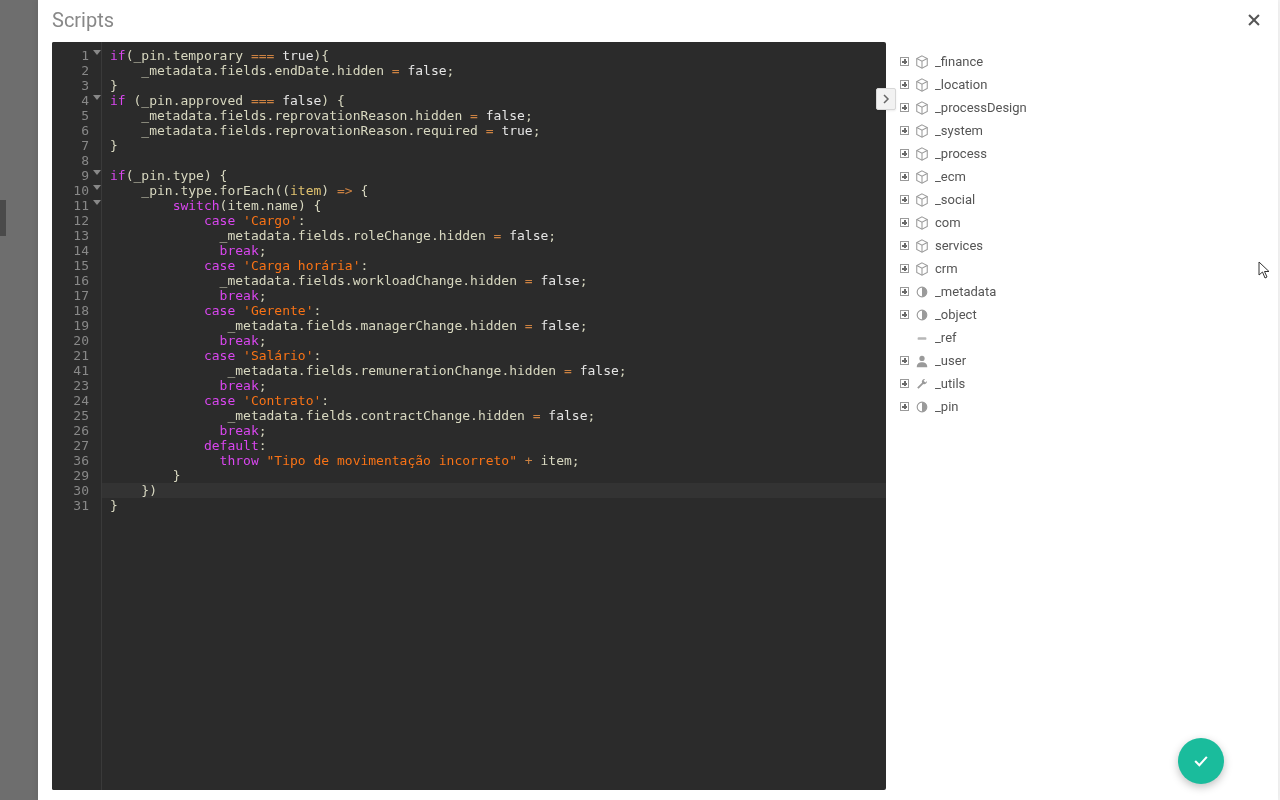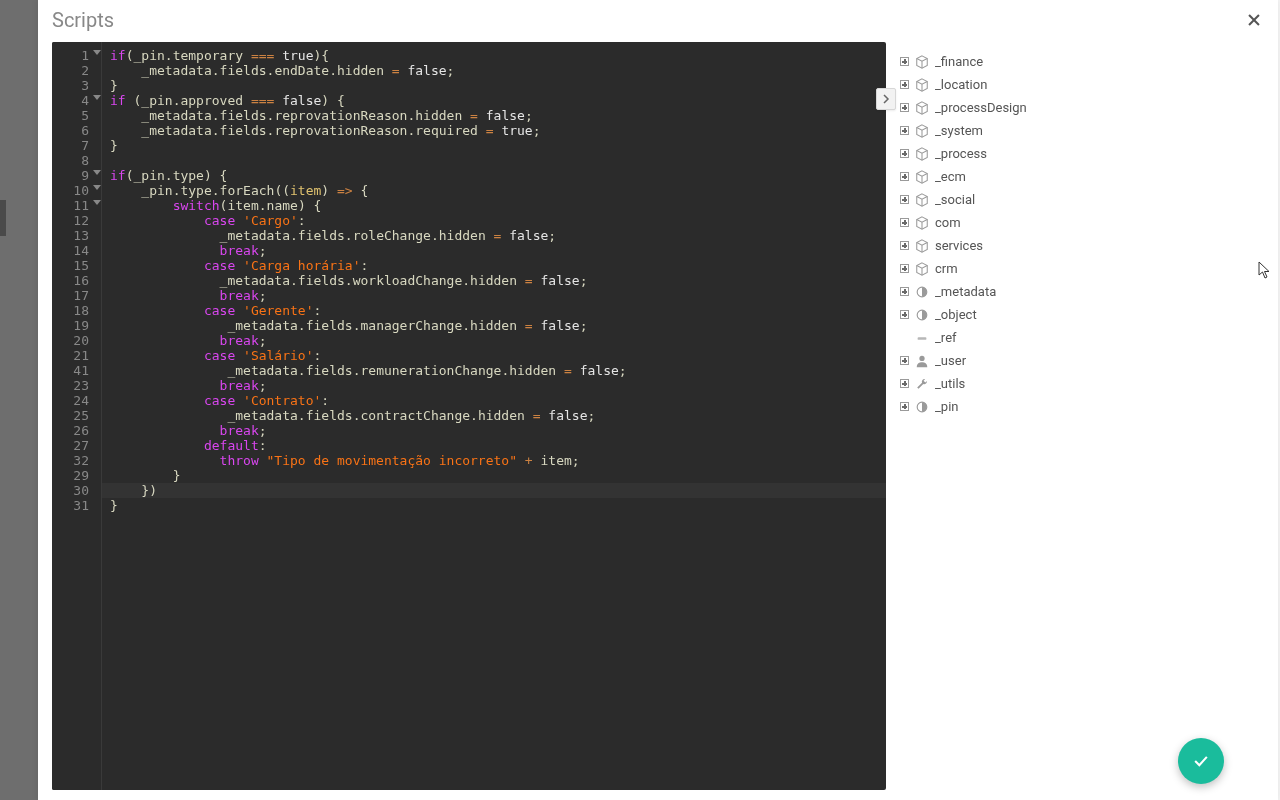--- a/index.html
+++ b/index.html
@@ -242,21 +242,21 @@
             <div class="ln">18</div>
             <div class="ln">19</div>
             <div class="ln">20</div>
             <div class="ln">21</div>
             <div class="ln">41</div>
             <div class="ln">23</div>
             <div class="ln">24</div>
             <div class="ln">25</div>
             <div class="ln">26</div>
             <div class="ln">27</div>
-            <div class="ln">32</div>
+            <div class="ln">36</div>
             <div class="ln">29</div>
             <div class="ln">30</div>
             <div class="ln">31</div>
           </div>
         <div class="code-area" id="code"><div class="code-line"><span class="kw">if</span><span class="punct">(</span><span class="id">_pin</span><span class="punct">.</span><span class="id">temporary</span> <span class="op">===</span> <span class="bool">true</span><span class="punct">){</span></div><div class="code-line">    <span class="id">_metadata</span><span class="punct">.</span><span class="id">fields</span><span class="punct">.</span><span class="id">endDate</span><span class="punct">.</span><span class="id">hidden</span> <span class="op">=</span> <span class="bool">false</span><span class="punct">;</span></div><div class="code-line"><span class="punct">}</span></div><div class="code-line"><span class="kw">if</span> <span class="punct">(</span><span class="id">_pin</span><span class="punct">.</span><span class="id">approved</span> <span class="op">===</span> <span class="bool">false</span><span class="punct">) {</span></div><div class="code-line">    <span class="id">_metadata</span><span class="punct">.</span><span class="id">fields</span><span class="punct">.</span><span class="id">reprovationReason</span><span class="punct">.</span><span class="id">hidden</span> <span class="op">=</span> <span class="bool">false</span><span class="punct">;</span></div><div class="code-line">    <span class="id">_metadata</span><span class="punct">.</span><span class="id">fields</span><span class="punct">.</span><span class="id">reprovationReason</span><span class="punct">.</span><span class="id">required</span> <span class="op">=</span> <span class="bool">true</span><span class="punct">;</span></div><div class="code-line"><span class="punct">}</span></div><div class="code-line"></div><div class="code-line"><span class="kw">if</span><span class="punct">(</span><span class="id">_pin</span><span class="punct">.</span><span class="id">type</span><span class="punct">) {</span></div><div class="code-line">    <span class="id">_pin</span><span class="punct">.</span><span class="id">type</span><span class="punct">.</span><span class="id">forEach</span><span class="punct">((</span><span class="param">item</span><span class="punct">)</span> <span class="op">=&gt;</span> <span class="punct">{</span></div><div class="code-line">        <span class="kw">switch</span><span class="punct">(</span><span class="id">item</span><span class="punct">.</span><span class="id">name</span><span class="punct">) {</span></div><div class="code-line">            <span class="kw">case</span> <span class="str">'Cargo'</span><span class="punct">:</span></div><div class="code-line">              <span class="id">_metadata</span><span class="punct">.</span><span class="id">fields</span><span class="punct">.</span><span class="id">roleChange</span><span class="punct">.</span><span class="id">hidden</span> <span class="op">=</span> <span class="bool">false</span><span class="punct">;</span></div><div class="code-line">              <span class="kw">break</span><span class="punct">;</span></div><div class="code-line">            <span class="kw">case</span> <span class="str">'Carga horária'</span><span class="punct">:</span></div><div class="code-line">              <span class="id">_metadata</span><span class="punct">.</span><span class="id">fields</span><span class="punct">.</span><span class="id">workloadChange</span><span class="punct">.</span><span class="id">hidden</span> <span class="op">=</span> <span class="bool">false</span><span class="punct">;</span></div><div class="code-line">              <span class="kw">break</span><span class="punct">;</span></div><div class="code-line">            <span class="kw">case</span> <span class="str">'Gerente'</span><span class="punct">:</span></div><div class="code-line">               <span class="id">_metadata</span><span class="punct">.</span><span class="id">fields</span><span class="punct">.</span><span class="id">managerChange</span><span class="punct">.</span><span class="id">hidden</span> <span class="op">=</span> <span class="bool">false</span><span class="punct">;</span></div><div class="code-line">              <span class="kw">break</span><span class="punct">;</span></div><div class="code-line">            <span class="kw">case</span> <span class="str">'Salário'</span><span class="punct">:</span></div><div class="code-line">               <span class="id">_metadata</span><span class="punct">.</span><span class="id">fields</span><span class="punct">.</span><span class="id">remunerationChange</span><span class="punct">.</span><span class="id">hidden</span> <span class="op">=</span> <span class="bool">false</span><span class="punct">;</span></div><div class="code-line">              <span class="kw">break</span><span class="punct">;</span></div><div class="code-line">            <span class="kw">case</span> <span class="str">'Contrato'</span><span class="punct">:</span></div><div class="code-line">               <span class="id">_metadata</span><span class="punct">.</span><span class="id">fields</span><span class="punct">.</span><span class="id">contractChange</span><span class="punct">.</span><span class="id">hidden</span> <span class="op">=</span> <span class="bool">false</span><span class="punct">;</span></div><div class="code-line">              <span class="kw">break</span><span class="punct">;</span></div><div class="code-line">            <span class="kw">default</span><span class="punct">:</span></div><div class="code-line">              <span class="kw">throw</span> <span class="str">"Tipo de movimentação incorreto"</span> <span class="op">+</span> <span class="id">item</span><span class="punct">;</span></div><div class="code-line">        <span class="punct">}</span></div><div class="code-line">    <span class="punct">})</span></div><div class="code-line"><span class="punct">}</span></div><div class="hl-line" style="top: 441px;"></div></div>
       </div>
 
       <div class="tree" id="tree">
           <div class="tree-node">
             <span class="plus"></span>

